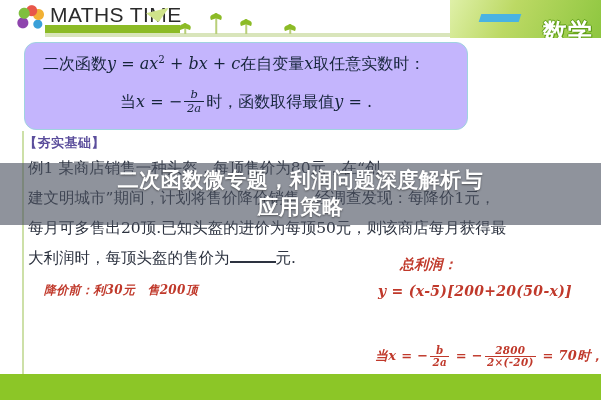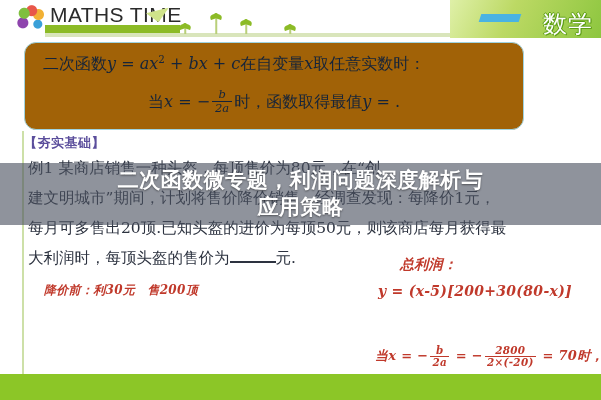--- a/index.html
+++ b/index.html
@@ -53,31 +53,31 @@
 
   .hdr-right{
     position:absolute;right:0;top:0;width:151px;height:38px;
     background:linear-gradient(115deg,#dff0a8 0%,#bcd964 40%,#8dc63f 100%);
   }
   .hdr-right .blue-dash{
     position:absolute;left:30px;top:14px;width:40px;height:8px;background:#49b3e3;
     transform:skewX(-18deg);
   }
   .hdr-right .cn{
-    position:absolute;right:8px;top:8px;
-    font-size:24px;font-weight:normal;color:#ffffff;
+    position:absolute;right:8px;top:16px;
+    font-size:24px;font-weight:bold;color:#ffffff;
     font-family:"DejaVu Sans",sans-serif;
     text-shadow:1px 1px 0 #5e9e16, -1px 0 0 #5e9e16, 0 -1px 0 #5e9e16, 1px 0 0 #5e9e16;
     letter-spacing:1px;
   }
 
   
   .card{
-    position:absolute;left:24px;top:42px;width:500px;height:88px;
-    background:#a16207;border:1.5px solid #9fd3e0;border-radius:12px;
+    position:absolute;left:24px;top:42px;width:444px;height:88px;
+    background:#c4b5fd;border:1.5px solid #9fd3e0;border-radius:12px;
     box-sizing:border-box;
   }
   .card-line1{
     position:absolute;left:18px;top:10px;
     font-size:16px;color:#15243a;font-family:"DejaVu Serif",serif;
     white-space:nowrap;
   }
   .card-line2{
     position:absolute;left:0;right:0;top:46px;text-align:center;
     font-size:16px;color:#15243a;font-family:"DejaVu Serif",serif;
@@ -200,21 +200,21 @@
     <div class="sect-title">【夯实基础】</div>
 
     <div class="prob p1">例1 某商店销售一种头盔，每顶售价为80元，在“创</div>
     <div class="prob p2">建文明城市”期间，计划将售价降价销售。经调查发现：每降价1元，</div>
     <div class="prob p3">每月可多售出20顶.已知头盔的进价为每顶50元，则该商店每月获得最</div>
     <div class="prob p4"><span>大利润时，每顶头盔的售价为</span><span class="blank"></span><span>元.</span></div>
 
     <div class="hw hw-l1">降价前：利30元　售200顶</div>
 
     <div class="hw hw-r1">总利润：</div>
-    <div class="hw hw-r2">y = (x-5)[200+30(80-x)]</div>
+    <div class="hw hw-r2">y = (x-5)[200+20(50-x)]</div>
     <div class="hw hw-r4"><span>当x = −</span><span class="hwfrac"><span class="num">b</span><span class="den">2a</span></span><span> = −</span><span class="hwfrac"><span class="num">2800</span><span class="den">2×(-20)</span></span><span> = 70时，利润最大</span></div>
   </div>
 
   <div class="overlay"></div>
   <div class="ovl-text">
     <div>二次函数微专题，利润问题深度解析与</div>
     <div>应用策略</div>
   </div>
 
   <div class="footbar"></div>

